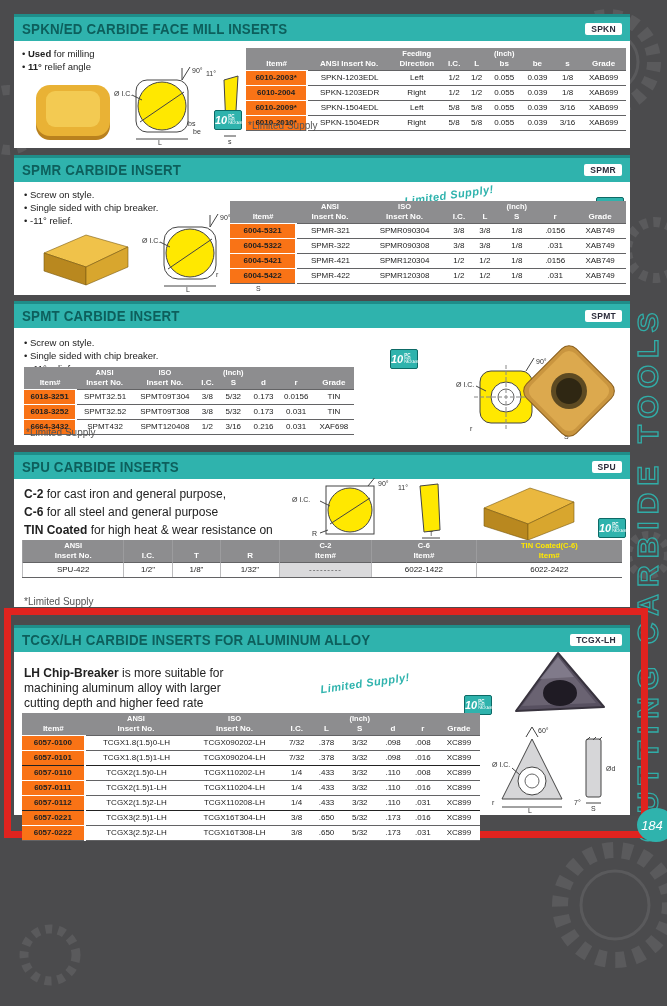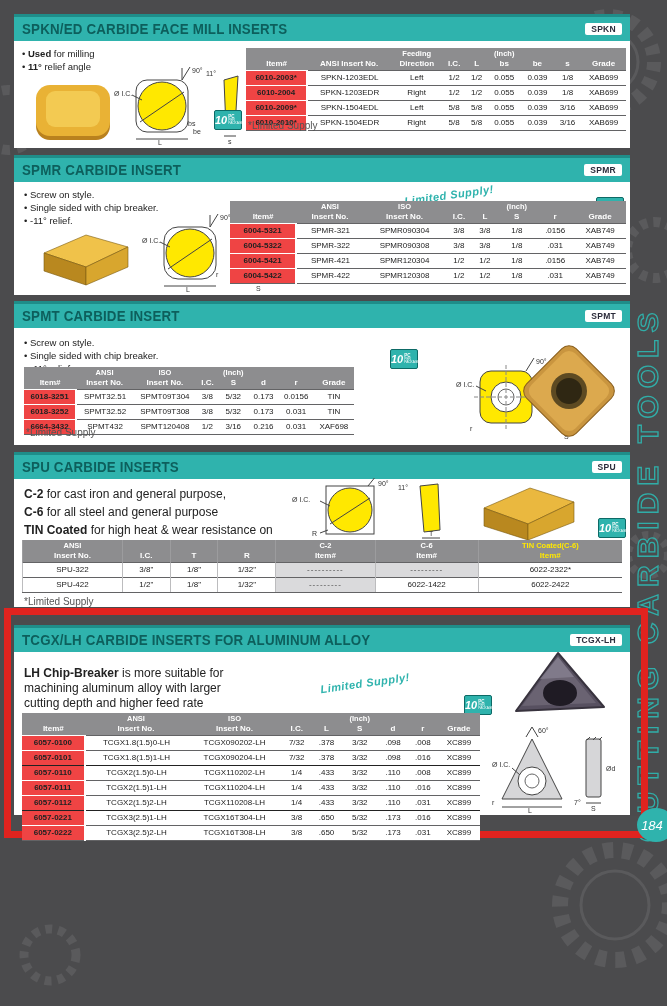--- a/index.html
+++ b/index.html
@@ -36,21 +36,21 @@
     background:#8d8d8f;color:#fff;font-size:8px;font-weight:bold;
     padding:2px 3px;text-align:center;vertical-align:bottom;line-height:1.15;
   }
   .tbl th .th-top{display:block;font-size:7.5px;}
   .tbl th.accent{color:#ffe800;}
   .tbl td{
     font-size:8px;color:#222;text-align:center;padding:2.5px 3px;
     border-top:1px solid #636365;background:#fff;white-space:nowrap;
   }
   .tbl td.item{
-    background:#ef4444;font-weight:bold;border-right:2px solid #fff;
+    background:#f97316;font-weight:bold;border-right:2px solid #fff;
     border-top:1.5px solid #fff;
   }
   .tbl tr.sep td{border-top:1.6px solid #222;}
   .tbl td.dash{background:#dadadc;color:#444;letter-spacing:1px;}
   .tbl.vlines td:not(.item){border-left:1px solid #bcbcbe;}
   .tbl.vlines th{border-left:1px solid #9c9c9e;}
   .tbl tbody tr:last-child td{border-bottom:1px solid #636365;}
   .footnote{position:absolute;font-size:10px;color:#555;}
   
   .limited{
@@ -446,29 +446,20 @@
           <th><span class="th-top">ANSI</span>Insert No.</th>
           <th>I.C.</th>
           <th>T</th>
           <th>R</th>
           <th><span class="th-top">C-2</span>Item#</th>
           <th><span class="th-top">C-6</span>Item#</th>
           <th class="accent"><span class="th-top">TIN Coated(C-6)</span>Item#</th>
         </tr>
       </thead>
       <tbody>
-        <tr>
-          <td>SPU-322</td>
-          <td>3/8"</td>
-          <td>1/8"</td>
-          <td>1/32"</td>
-          <td class="dash">----------</td>
-          <td class="dash">---------</td>
-          <td>6022-2322*</td>
-        </tr>
         <tr>
           <td>SPU-422</td>
           <td>1/2"</td>
           <td>1/8"</td>
           <td>1/32"</td>
           <td class="dash">---------</td>
           <td>6022-1422</td>
           <td>6022-2422</td>
         </tr>
       </tbody>

